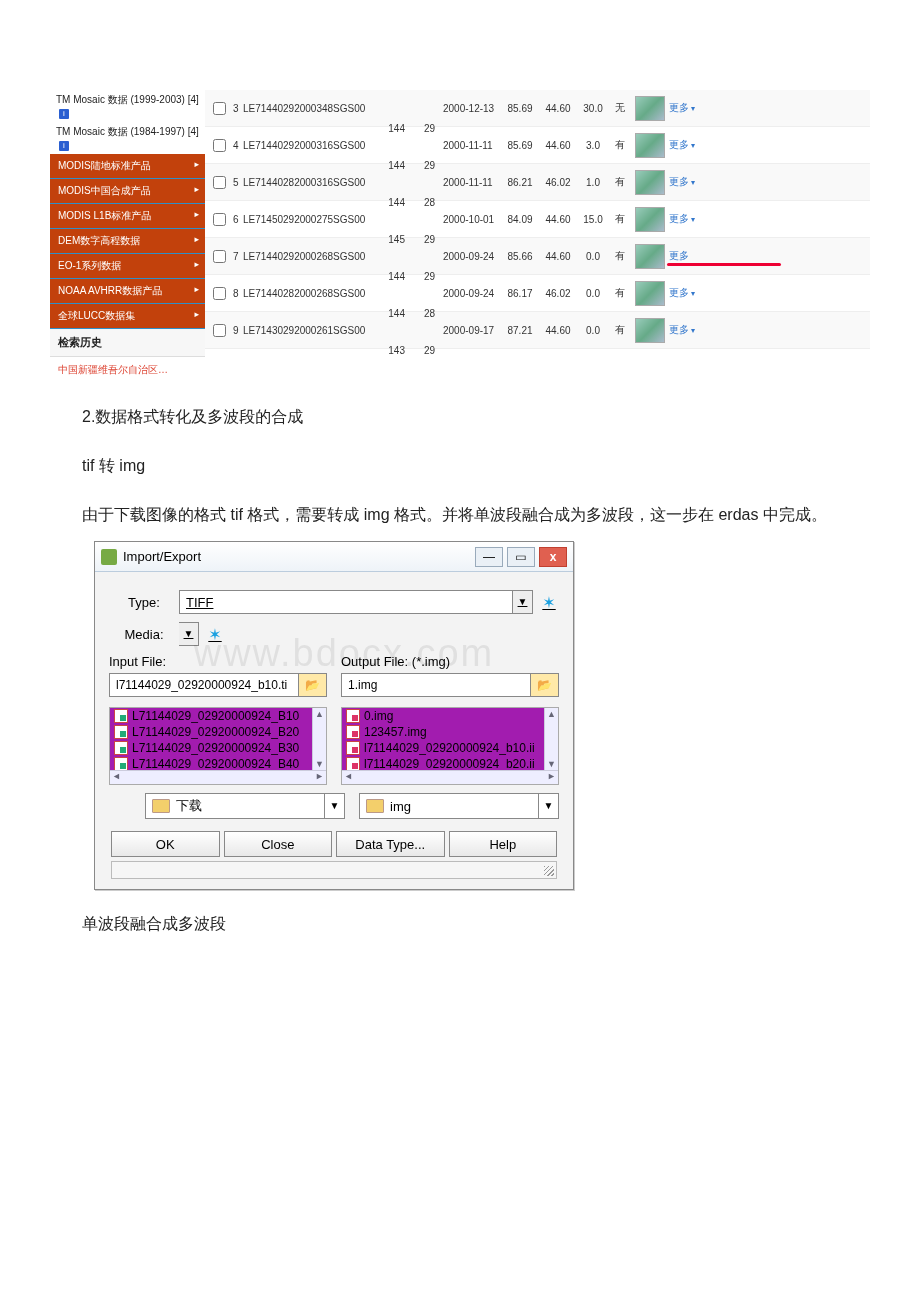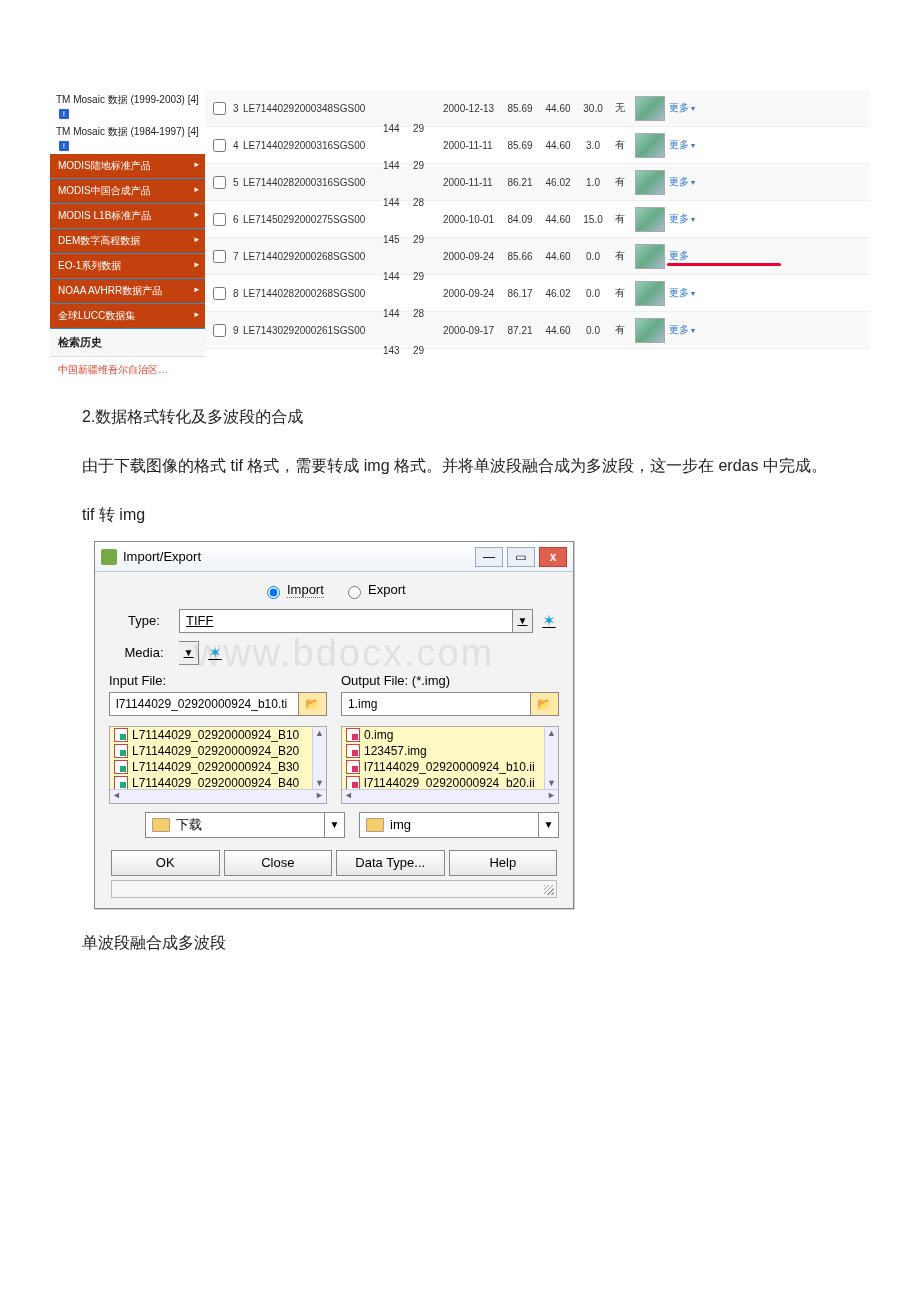--- a/index.html
+++ b/index.html
@@ -28,21 +28,21 @@
   .rrow {
     display: flex; align-items: center; height: 37px; border-bottom: 1px solid #eee;
     padding: 0 4px;
   }
   .rrow.shade { background: #f9f9f9; }
   .rrow > div { padding: 0 4px; }
   .cchk { width: 20px; display: flex; align-items: center; }
   .cchk input { margin: 0; }
   .cidx { width: 10px; text-align: left; }
   .cid  { width: 140px; }
-  .cnum { width: 30px; text-align: left; margin-top: 40px; }
+  .cnum { width: 30px; text-align: right; margin-top: 40px; }
   .cdate{ width: 62px; }
   .cv   { width: 38px; text-align: center; }
   .cv2  { width: 38px; text-align: center; }
   .cv3  { width: 32px; text-align: center; }
   .chan { width: 22px; text-align: center; }
   .cthumb { width: 34px; }
   .cthumb .tbox { width: 30px; height: 25px; background: linear-gradient(135deg,#9cb,#6a8,#abc); border:1px solid #aaa; }
   .cmore { width: 36px; color: #3377cc; position: relative; }
   .cmore::after { content: "▾"; font-size: 8px; margin-left: 2px; }
   .underline-red { position: relative; }
@@ -91,21 +91,21 @@
   }
 
   .io-cols { display:flex; gap:14px; margin-top:8px; }
   .io-col { flex:1; }
   .io-label { font-size:13px; margin-bottom:4px; }
   .io-input { display:flex; }
   .io-input input { flex:1; height:24px; border:1px solid #888; background:#fff; padding:0 6px; font-size:12px; }
   .io-input .browse { width:28px; height:24px; border:1px solid #888; border-left:none; background:#ffe9a8; text-align:center; line-height:22px; font-size:12px; }
 
   .filebox {
-    margin-top:10px; height:78px; border:1px solid #aaa; background:#fef9c3; overflow:hidden;
+    margin-top:10px; height:78px; border:1px solid #aaa; background:#a21caf; overflow:hidden;
     font-size:12px; position:relative;
   }
   .filebox .fl { display:flex; align-items:center; padding:1px 4px; }
   .filebox .ficon { width:14px; height:14px; margin-right:4px; background:#fff; border:1px solid #c44; position:relative; }
   .filebox .ficon::after { content:""; position:absolute; right:1px; bottom:1px; width:6px; height:6px; background:#2a7; }
   .filebox .ficon.pink::after { background:#d36; }
   .filebox .hscroll { position:absolute; left:0; right:0; bottom:0; height:14px; background:#eef; border-top:1px solid #ccd; }
   .filebox .hscroll::before { content:"◄"; position:absolute; left:2px; font-size:9px; color:#667; }
   .filebox .hscroll::after  { content:"►"; position:absolute; right:2px; font-size:9px; color:#667; }
   .filebox .vscroll { position:absolute; top:0; right:0; bottom:14px; width:14px; background:#eef; border-left:1px solid #ccd; }
@@ -281,40 +281,36 @@
           <div class="cthumb">
             <div class="tbox"></div>
           </div>
           <div class="cmore ">更多</div>
         </div>
       </div>
 
   </div>
 
   <p class="para indent">2.数据格式转化及多波段的合成</p>
+  <p class="para indent">tif 转 img</p>
   <p class="para indent">由于下载图像的格式 tif 格式，需要转成 img 格式。并将单波段融合成为多波段，这一步在 erdas 中完成。</p>
-  <p class="para indent">tif 转 img</p>
 
   <div class="dlg">
     <div class="titlebar">
       <div class="ticon"></div>
       <span>Import/Export</span>
       <div class="spacer"></div>
       <div class="winbtn">—</div>
       <div class="winbtn">▭</div>
       <div class="winbtn close">x</div>
     </div>
 
     <div class="dlg-body">
       <div class="watermark">www.bdocx.com</div>
 
-      <div class="radio-row">
-        <label><input type="radio" checked="" style=""> <span style="border-bottom:1px dotted #666">Import</span></label>
-        <label><input type="radio" style=""> <span>Export</span></label>
-      </div>
 
       <div class="frow">
         <div class="flabel">Type:</div>
         <div class="fsel">
           <input type="text" value="TIFF" style="">
           <div class="drop">▼</div>
           <div class="star">✶</div>
         </div>
       </div>
 

